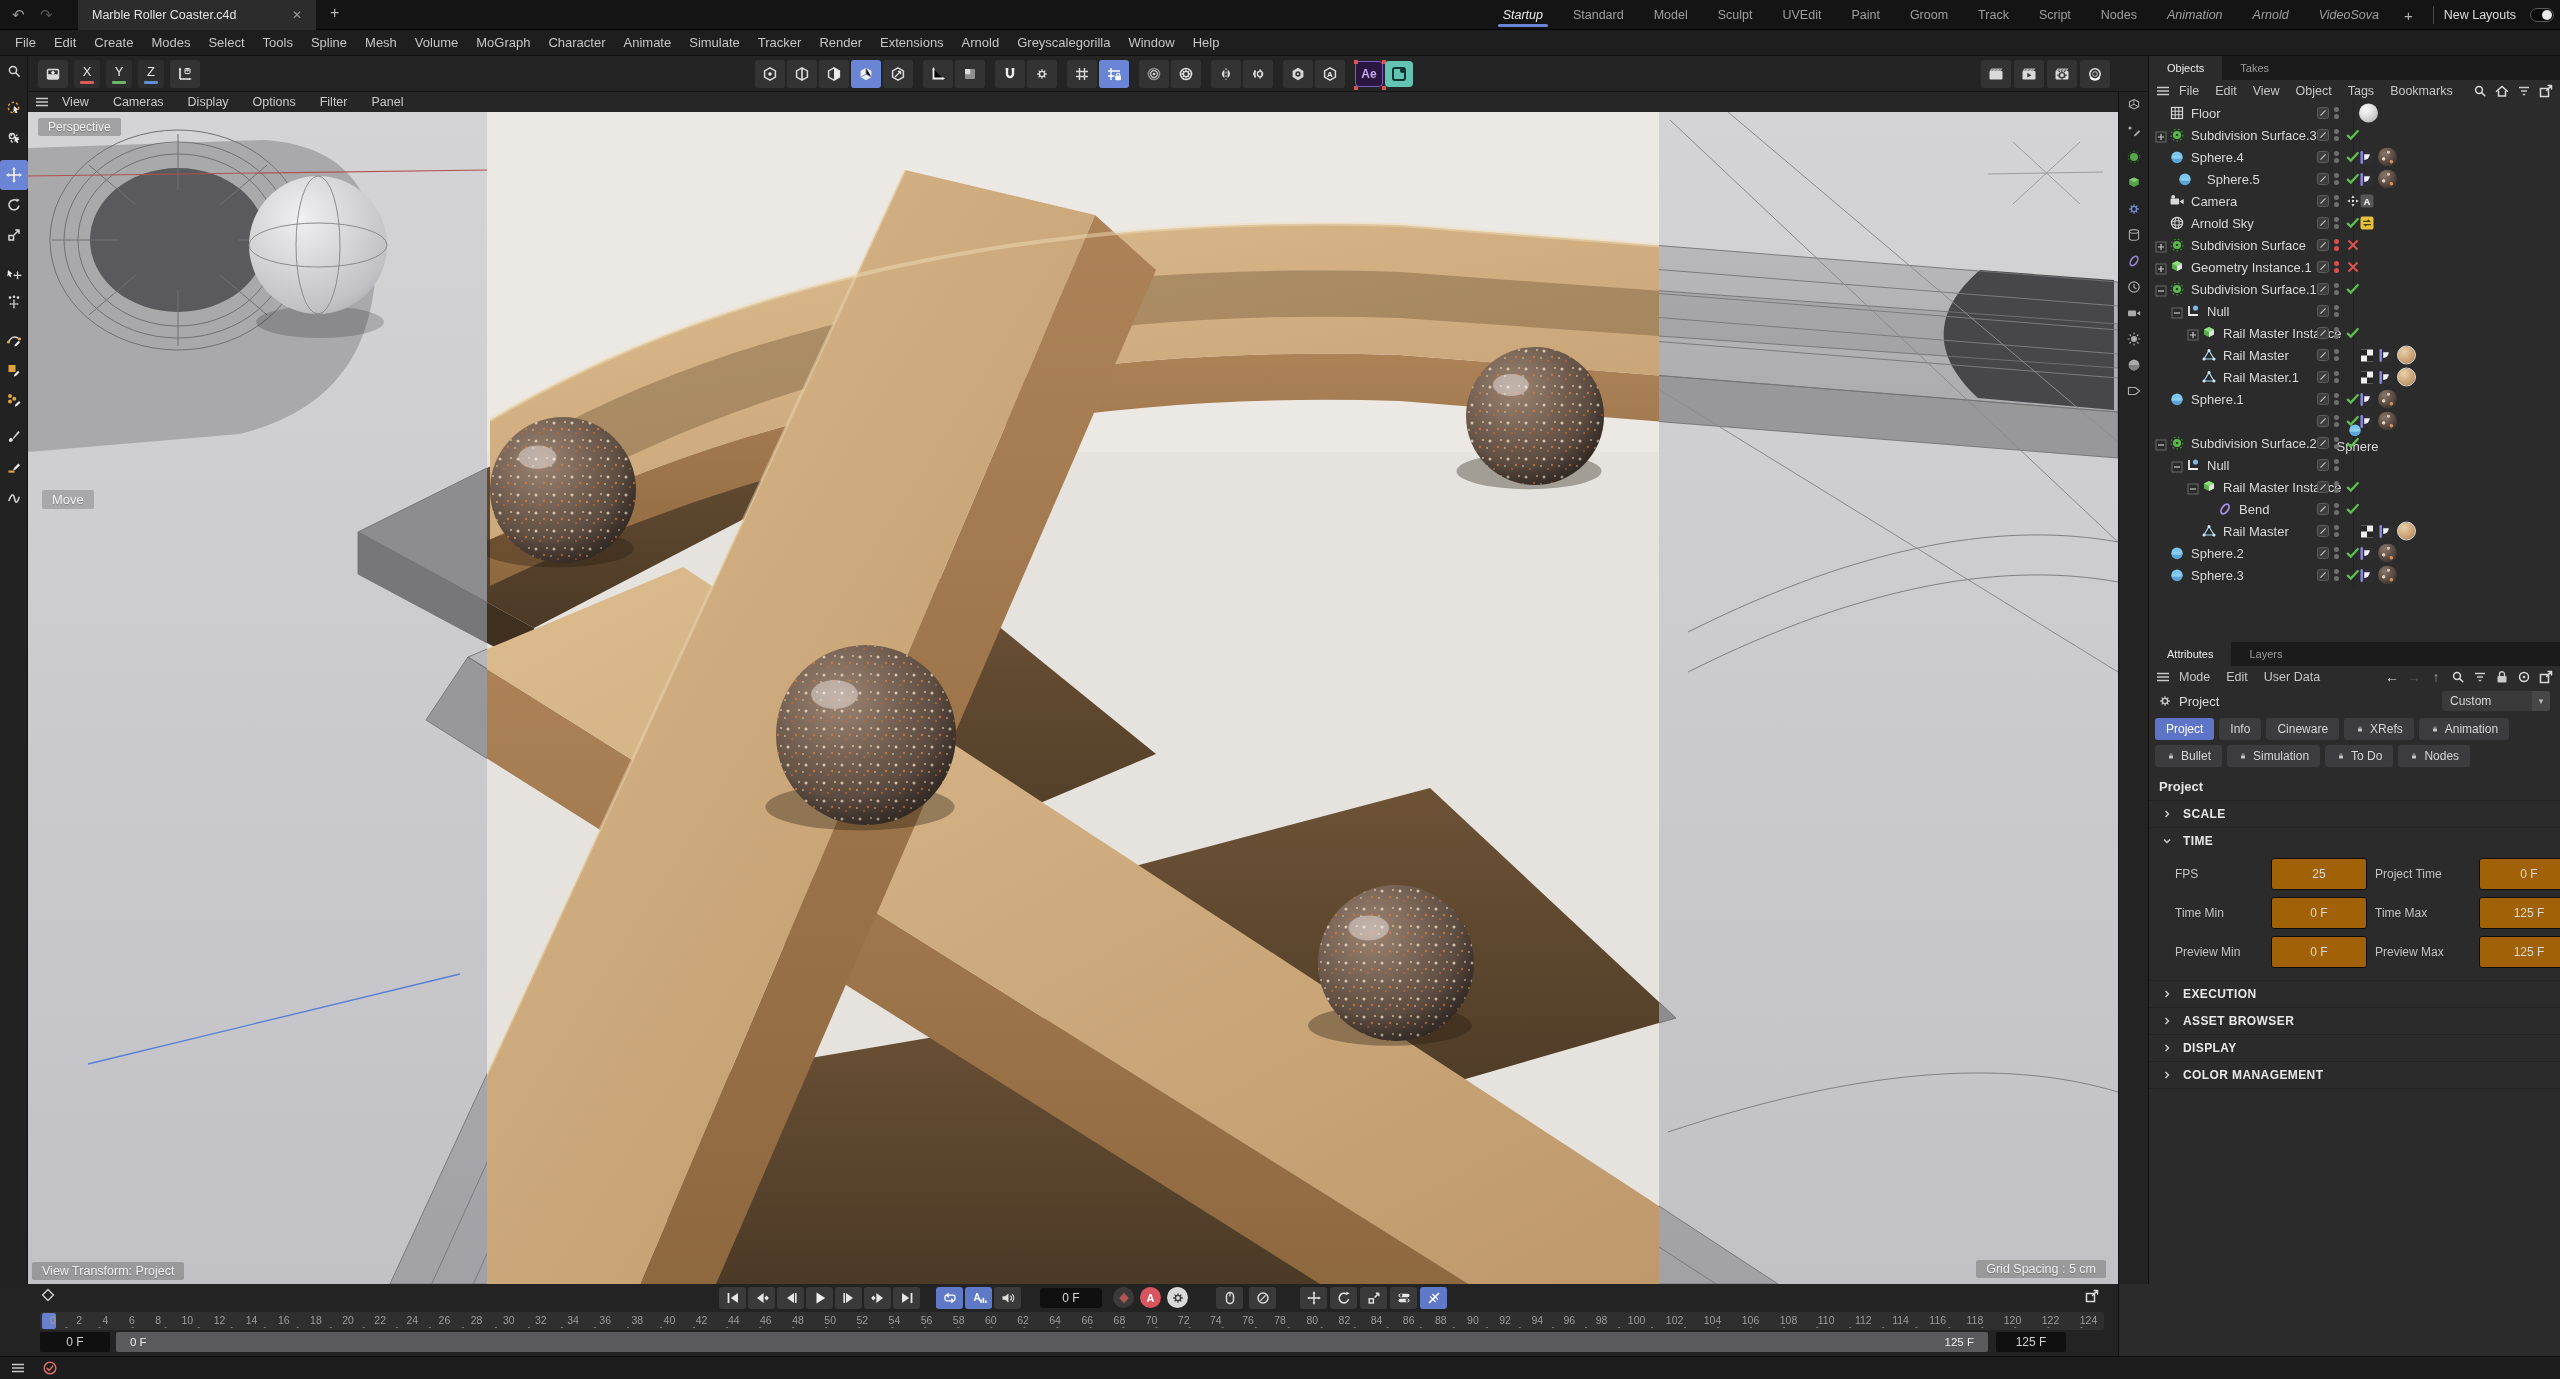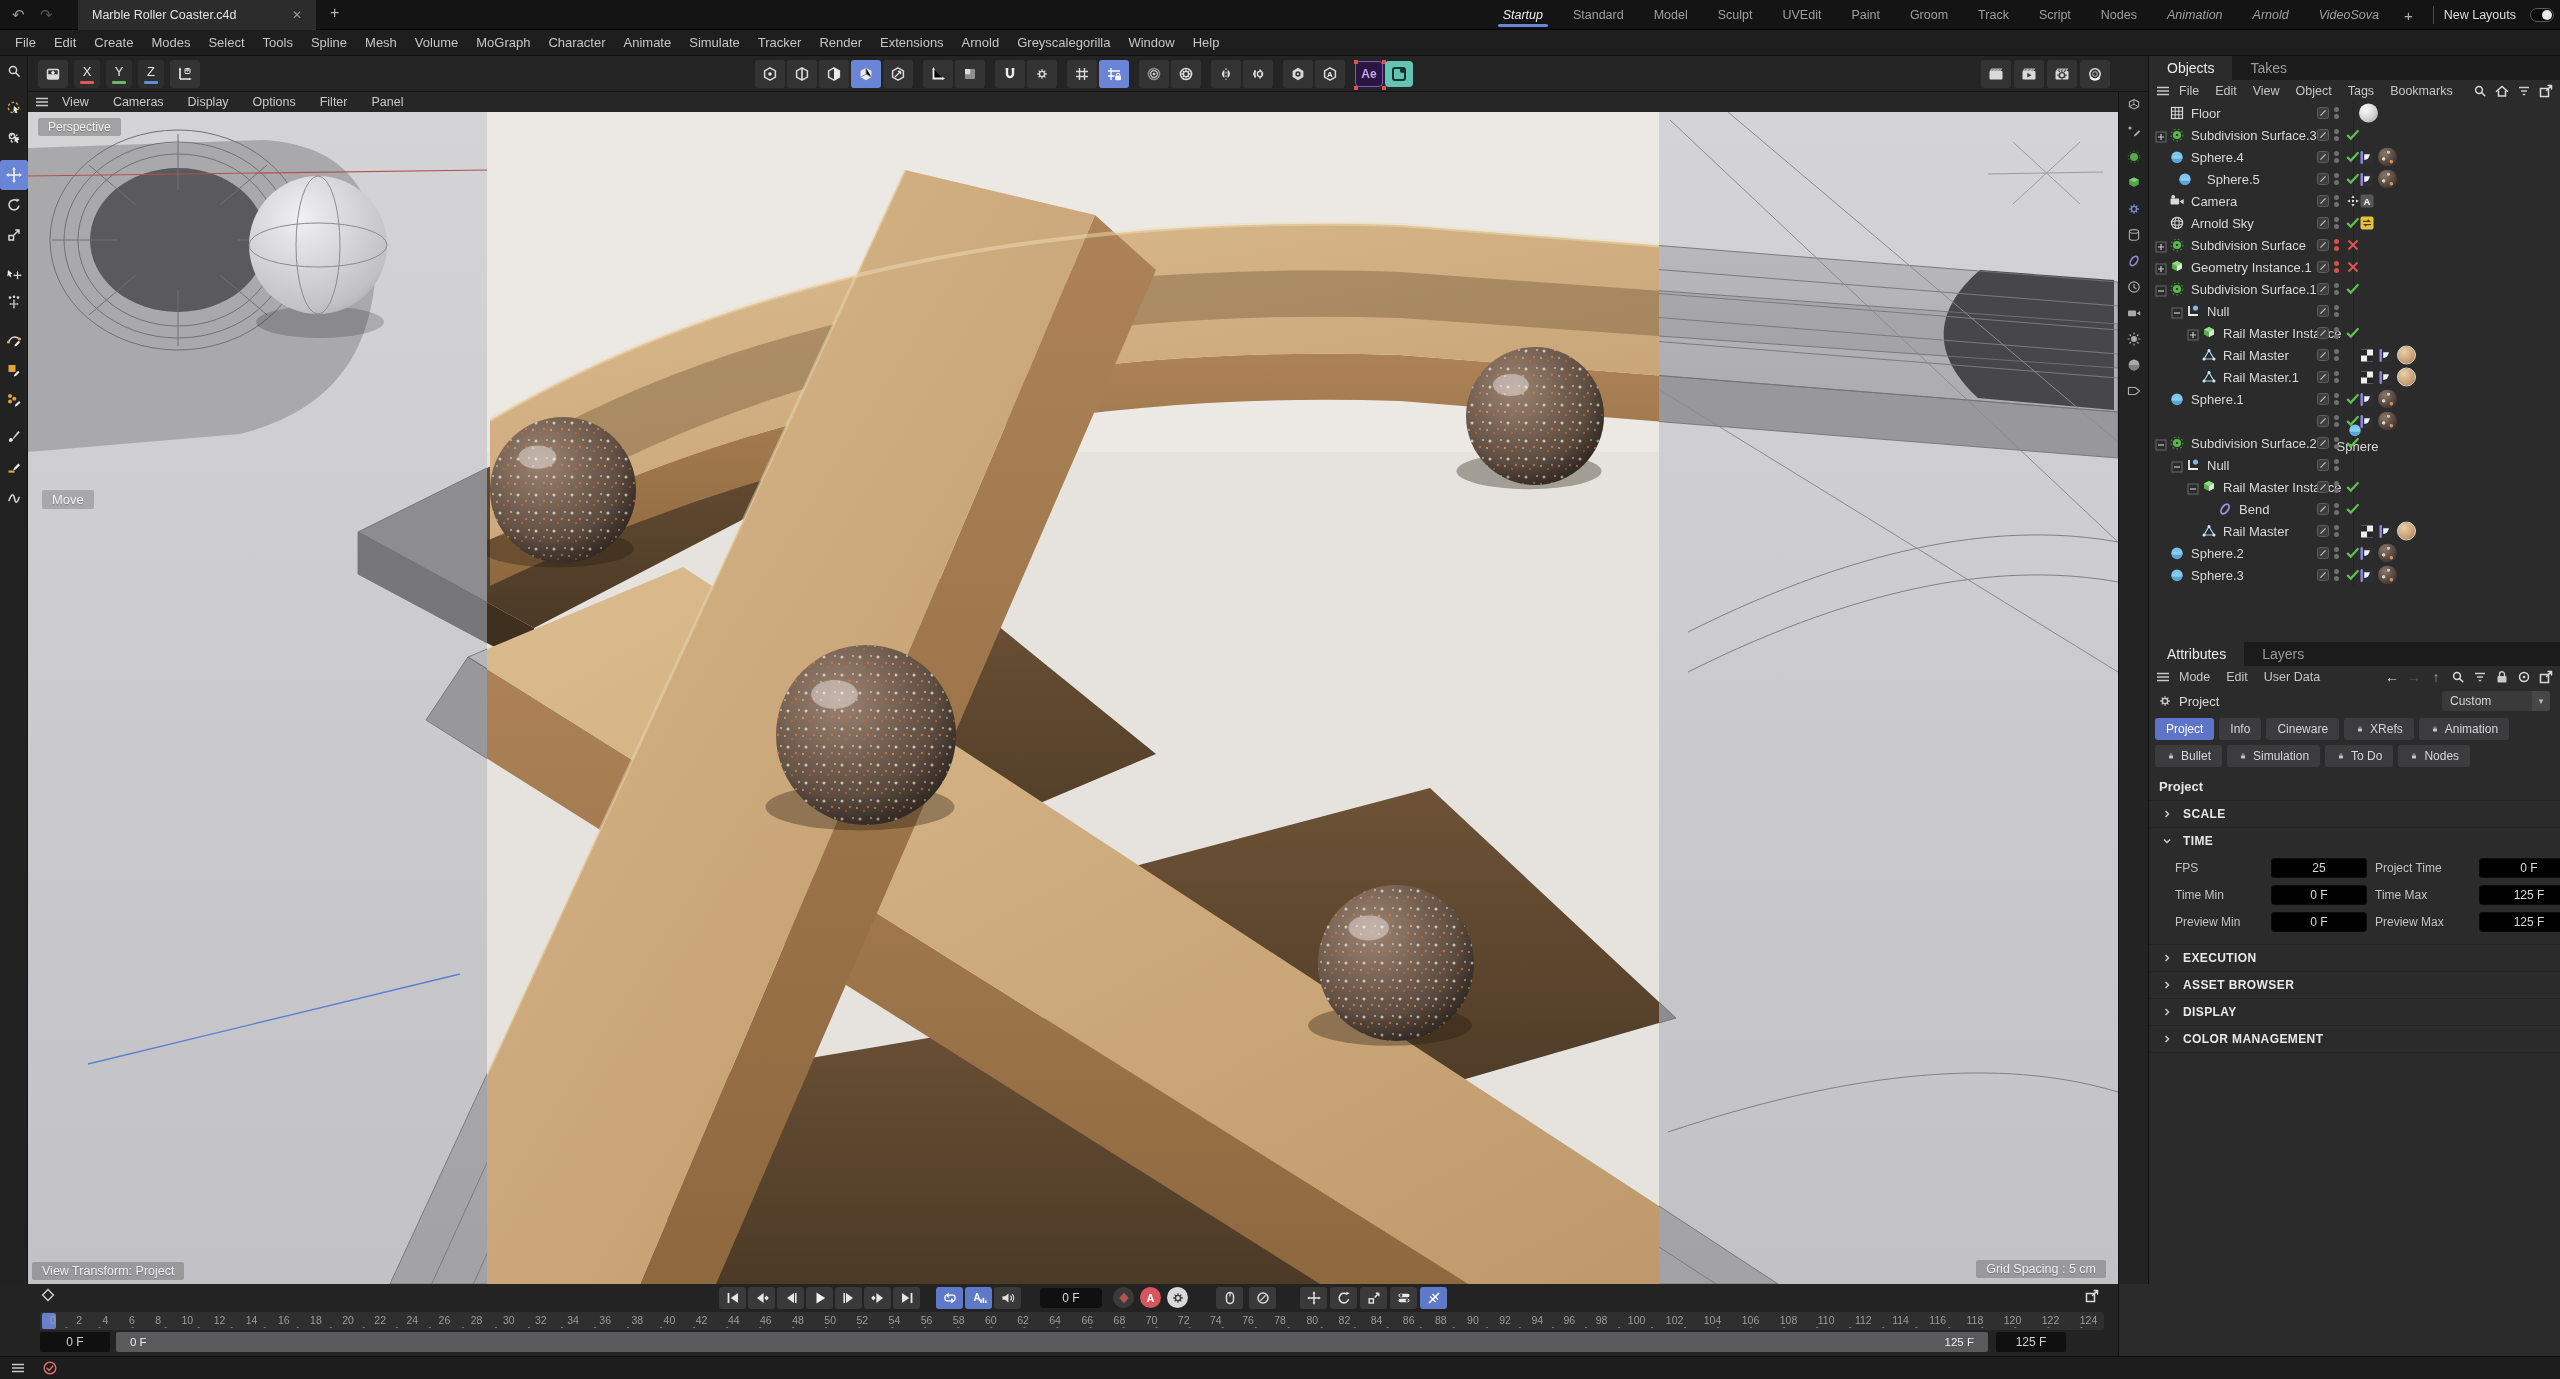--- a/index.html
+++ b/index.html
@@ -65,21 +65,21 @@
   #badge-viewtransform { left:4px; bottom:4px; font-size:12.5px; }
   #badge-gridspacing { right:12px; bottom:6px; font-size:12.5px; }
 
   
   #palette { position:absolute; left:2118px; top:92px; width:30px; height:1192px; background:#232323; border-left:1px solid #141414; }
   .palico { width:30px; height:26px; display:flex; align-items:center; justify-content:center; opacity:.9; }
 
   
   #rightpanel { position:absolute; left:2148px; top:56px; width:412px; height:1300px; background:#2b2b2b; border-left:1px solid #101010; }
   .ptabs { height:24px; background:#1b1b1b; display:flex; }
-  .ptab { padding:0 18px; height:24px; display:flex; align-items:center; font-size:14px; color:#9c9c9c; }
+  .ptab { padding:0 18px; height:24px; display:flex; align-items:center; font-size:11px; color:#9c9c9c; }
   .ptab.active { background:#2b2b2b; color:#ececec; }
   .pmenu { height:22px; display:flex; align-items:center; padding:0 6px; position:relative; }
   .pmenu .menu-item { font-size:12.5px; padding:0 8px; height:22px; }
   .pmenu .icons { position:absolute; right:6px; display:flex; gap:6px; align-items:center; }
   .hico { width:16px; height:16px; display:flex; align-items:center; justify-content:center; }
 
   
   #tree { position:relative; height:484px; overflow:hidden; }
   #treediv { position:absolute; left:204px; top:0; bottom:0; width:1px; background:#222; }
   .trow { position:relative; height:22px; display:flex; align-items:center; }
@@ -106,21 +106,21 @@
   #preset .caret { position:absolute; right:0; top:0; width:18px; height:20px; background:#474747; border-radius:0 3px 3px 0; display:flex; align-items:center; justify-content:center; color:#bbb; font-size:9px; }
   #chips { padding:4px 6px 2px; display:flex; flex-wrap:wrap; gap:5px; }
   .chip { height:22px; background:#3c3c3f; border-radius:3px; display:flex; align-items:center; padding:0 11px; font-size:12px; color:#d6d6d6; gap:5px; }
   .chip.active { background:#5e74c9; color:#fff; }
   #attr-section-title { font-size:13px; font-weight:bold; color:#e4e4e4; padding:10px 10px 6px; border-bottom:1px solid #232323; }
   .grp { border-bottom:1px solid #232323; }
   .grp-head { height:26px; display:flex; align-items:center; padding-left:10px; gap:8px; }
   .grp-head .glbl { font-size:12px; font-weight:bold; color:#e8e8e8; letter-spacing:.4px; }
   #timegrid { display:grid; grid-template-columns:88px 96px 96px 100px; gap:7px 8px; padding:4px 8px 12px 26px; align-items:center; }
   .flabel { font-size:12px; color:#c2c2c2; white-space:nowrap; }
-  .fval { height:20px; background:#000000; border:1px solid #0c0c0c; border-radius:3px; color:#dadada; font-size:12px; display:flex; align-items:center; justify-content:center; }
+  .fval { height:32px; background:#a16207; border:1px solid #0c0c0c; border-radius:3px; color:#dadada; font-size:12px; display:flex; align-items:center; justify-content:center; }
 
   
   #timeline { position:absolute; left:0; top:1284px; width:2118px; height:72px; background:#232323; }
   #tl-sidefill { position:absolute; left:2118px; top:1284px; width:442px; height:72px; background:#2b2b2b; border-left:1px solid #101010; }
   #rowA { position:absolute; left:0; top:0; width:100%; height:28px; }
   #kf-marker { position:absolute; left:40px; top:3px; }
   .trsp { display:flex; gap:2px; position:absolute; top:3px; }
   .tbtn2 { width:27px; height:22px; border-radius:3px; background:#3a3a3a; display:flex; align-items:center; justify-content:center; }
   .tbtn2.blue { background:#5f79c9; }
   #framefield { position:absolute; left:1040px; top:4px; width:62px; height:20px; background:#101010; border-radius:3px; color:#d8d8d8; font-size:12px; display:flex; align-items:center; justify-content:center; }

